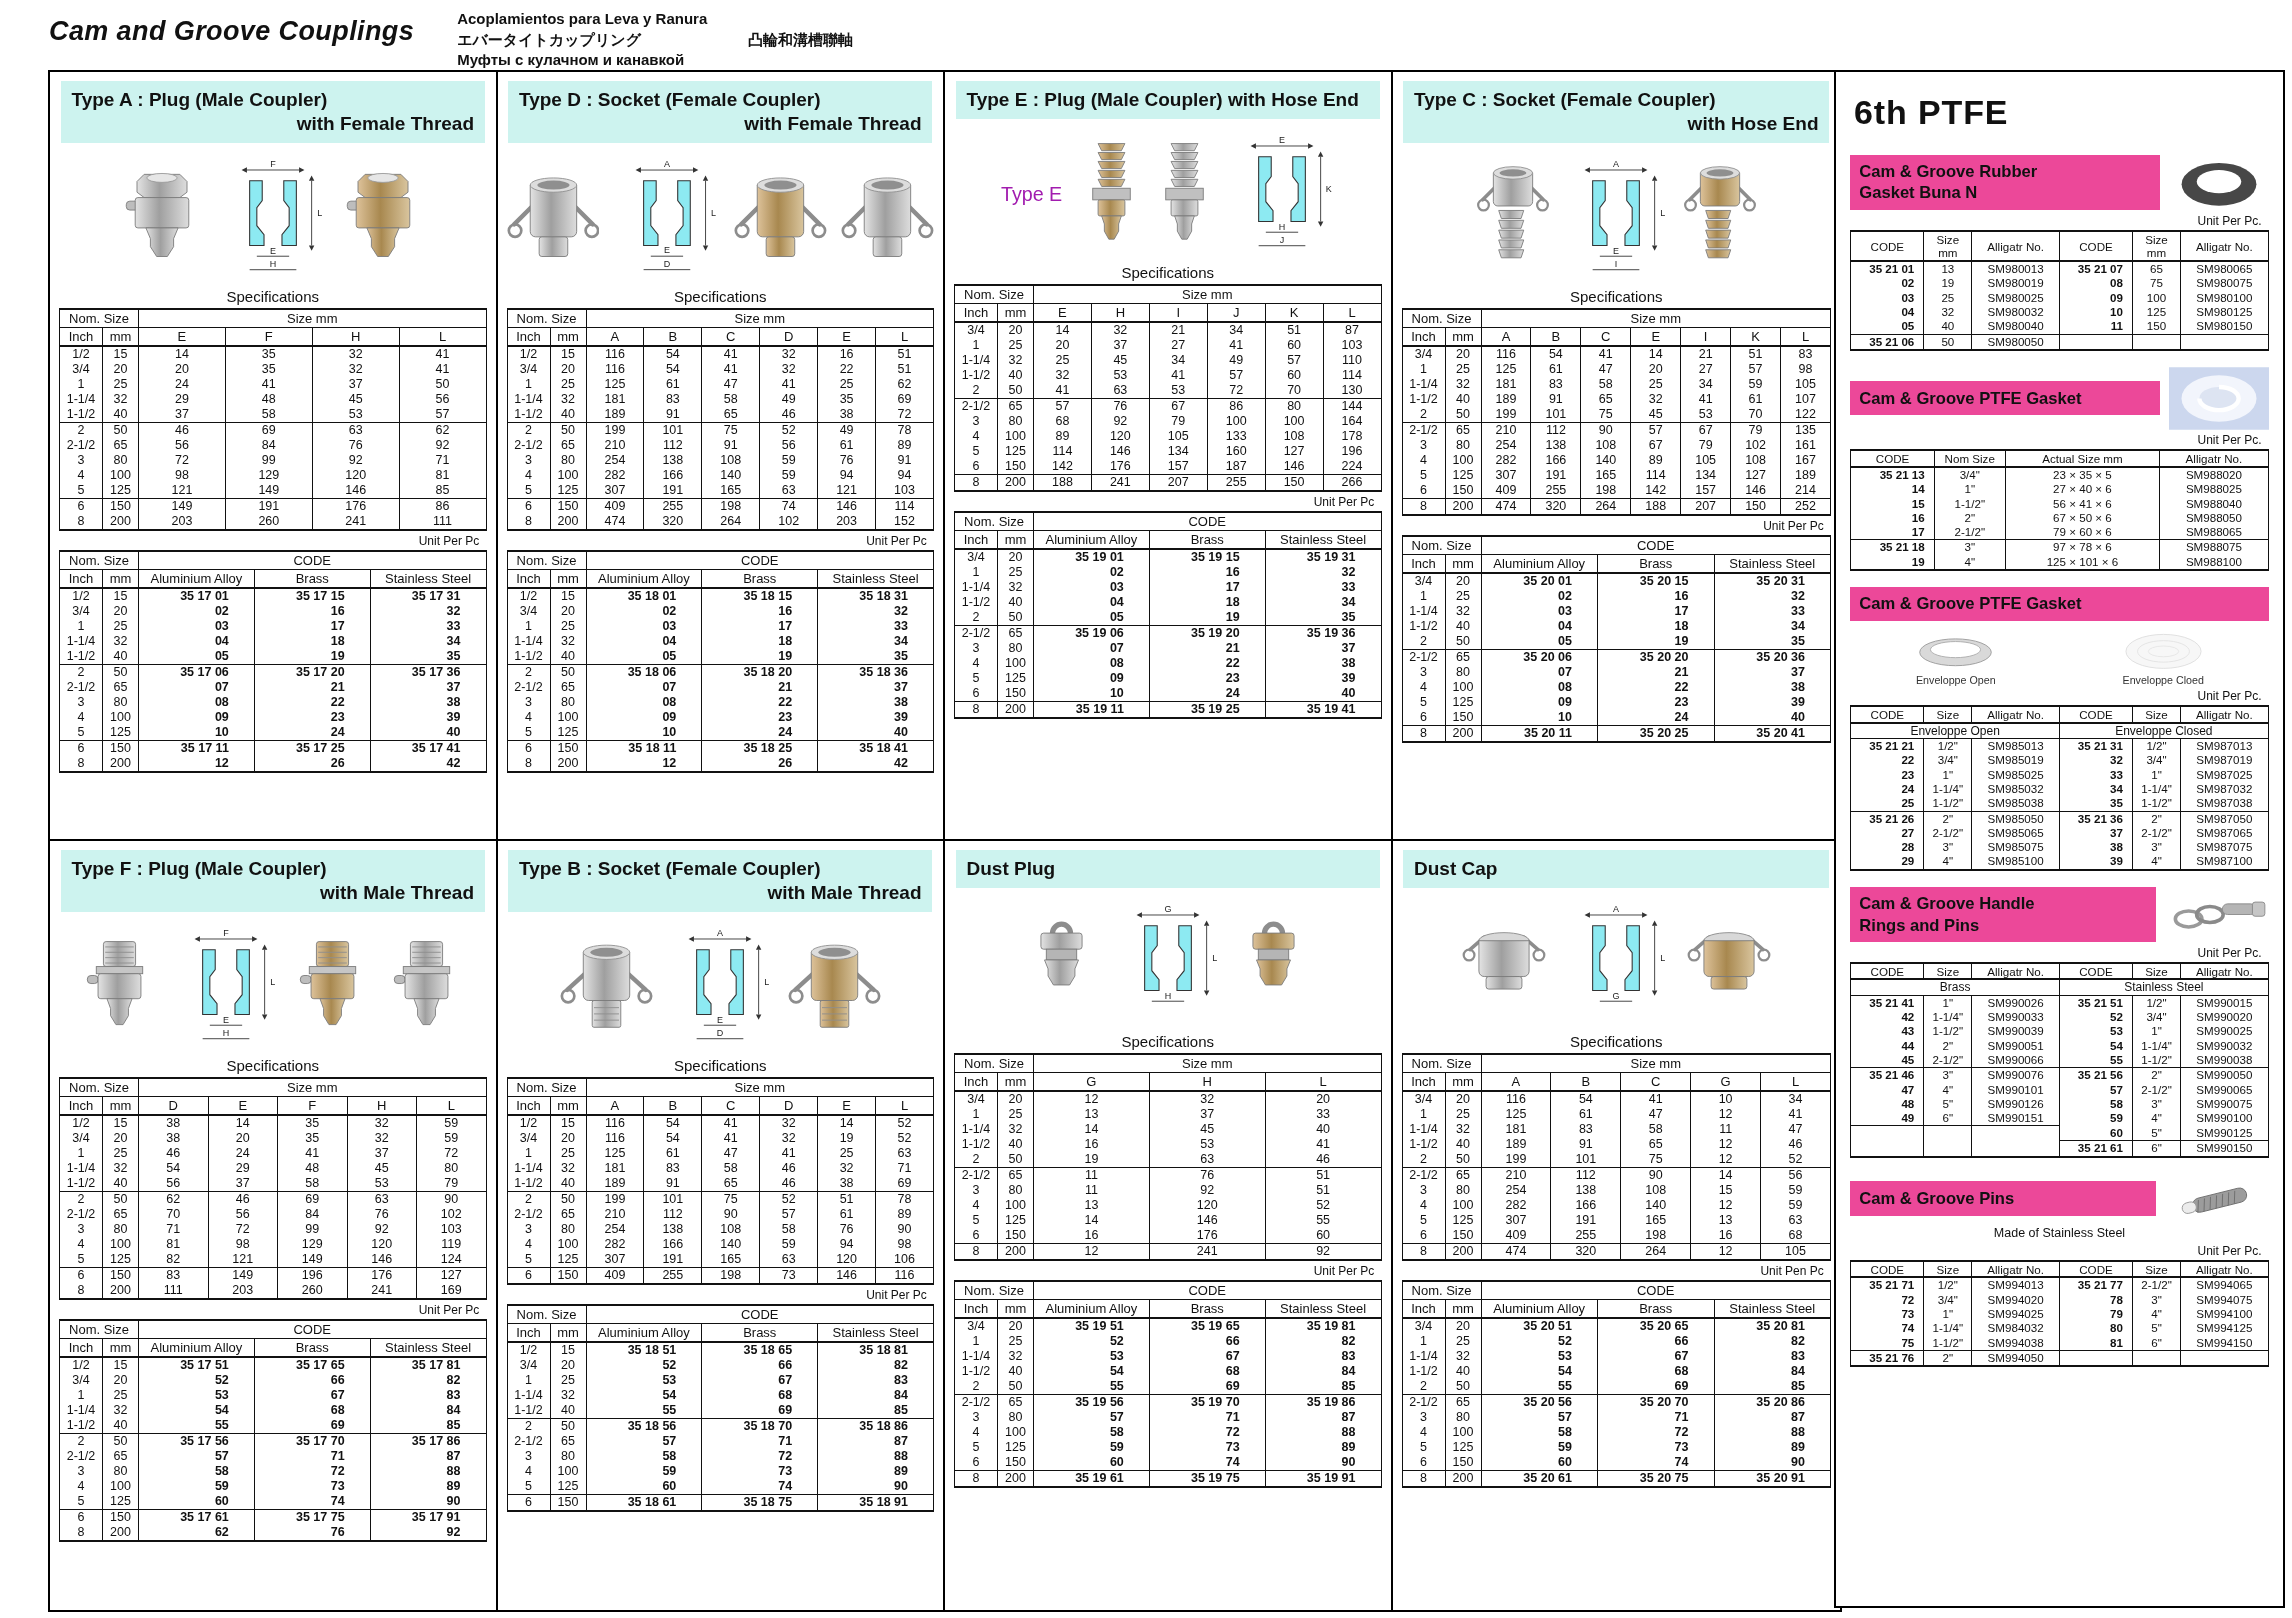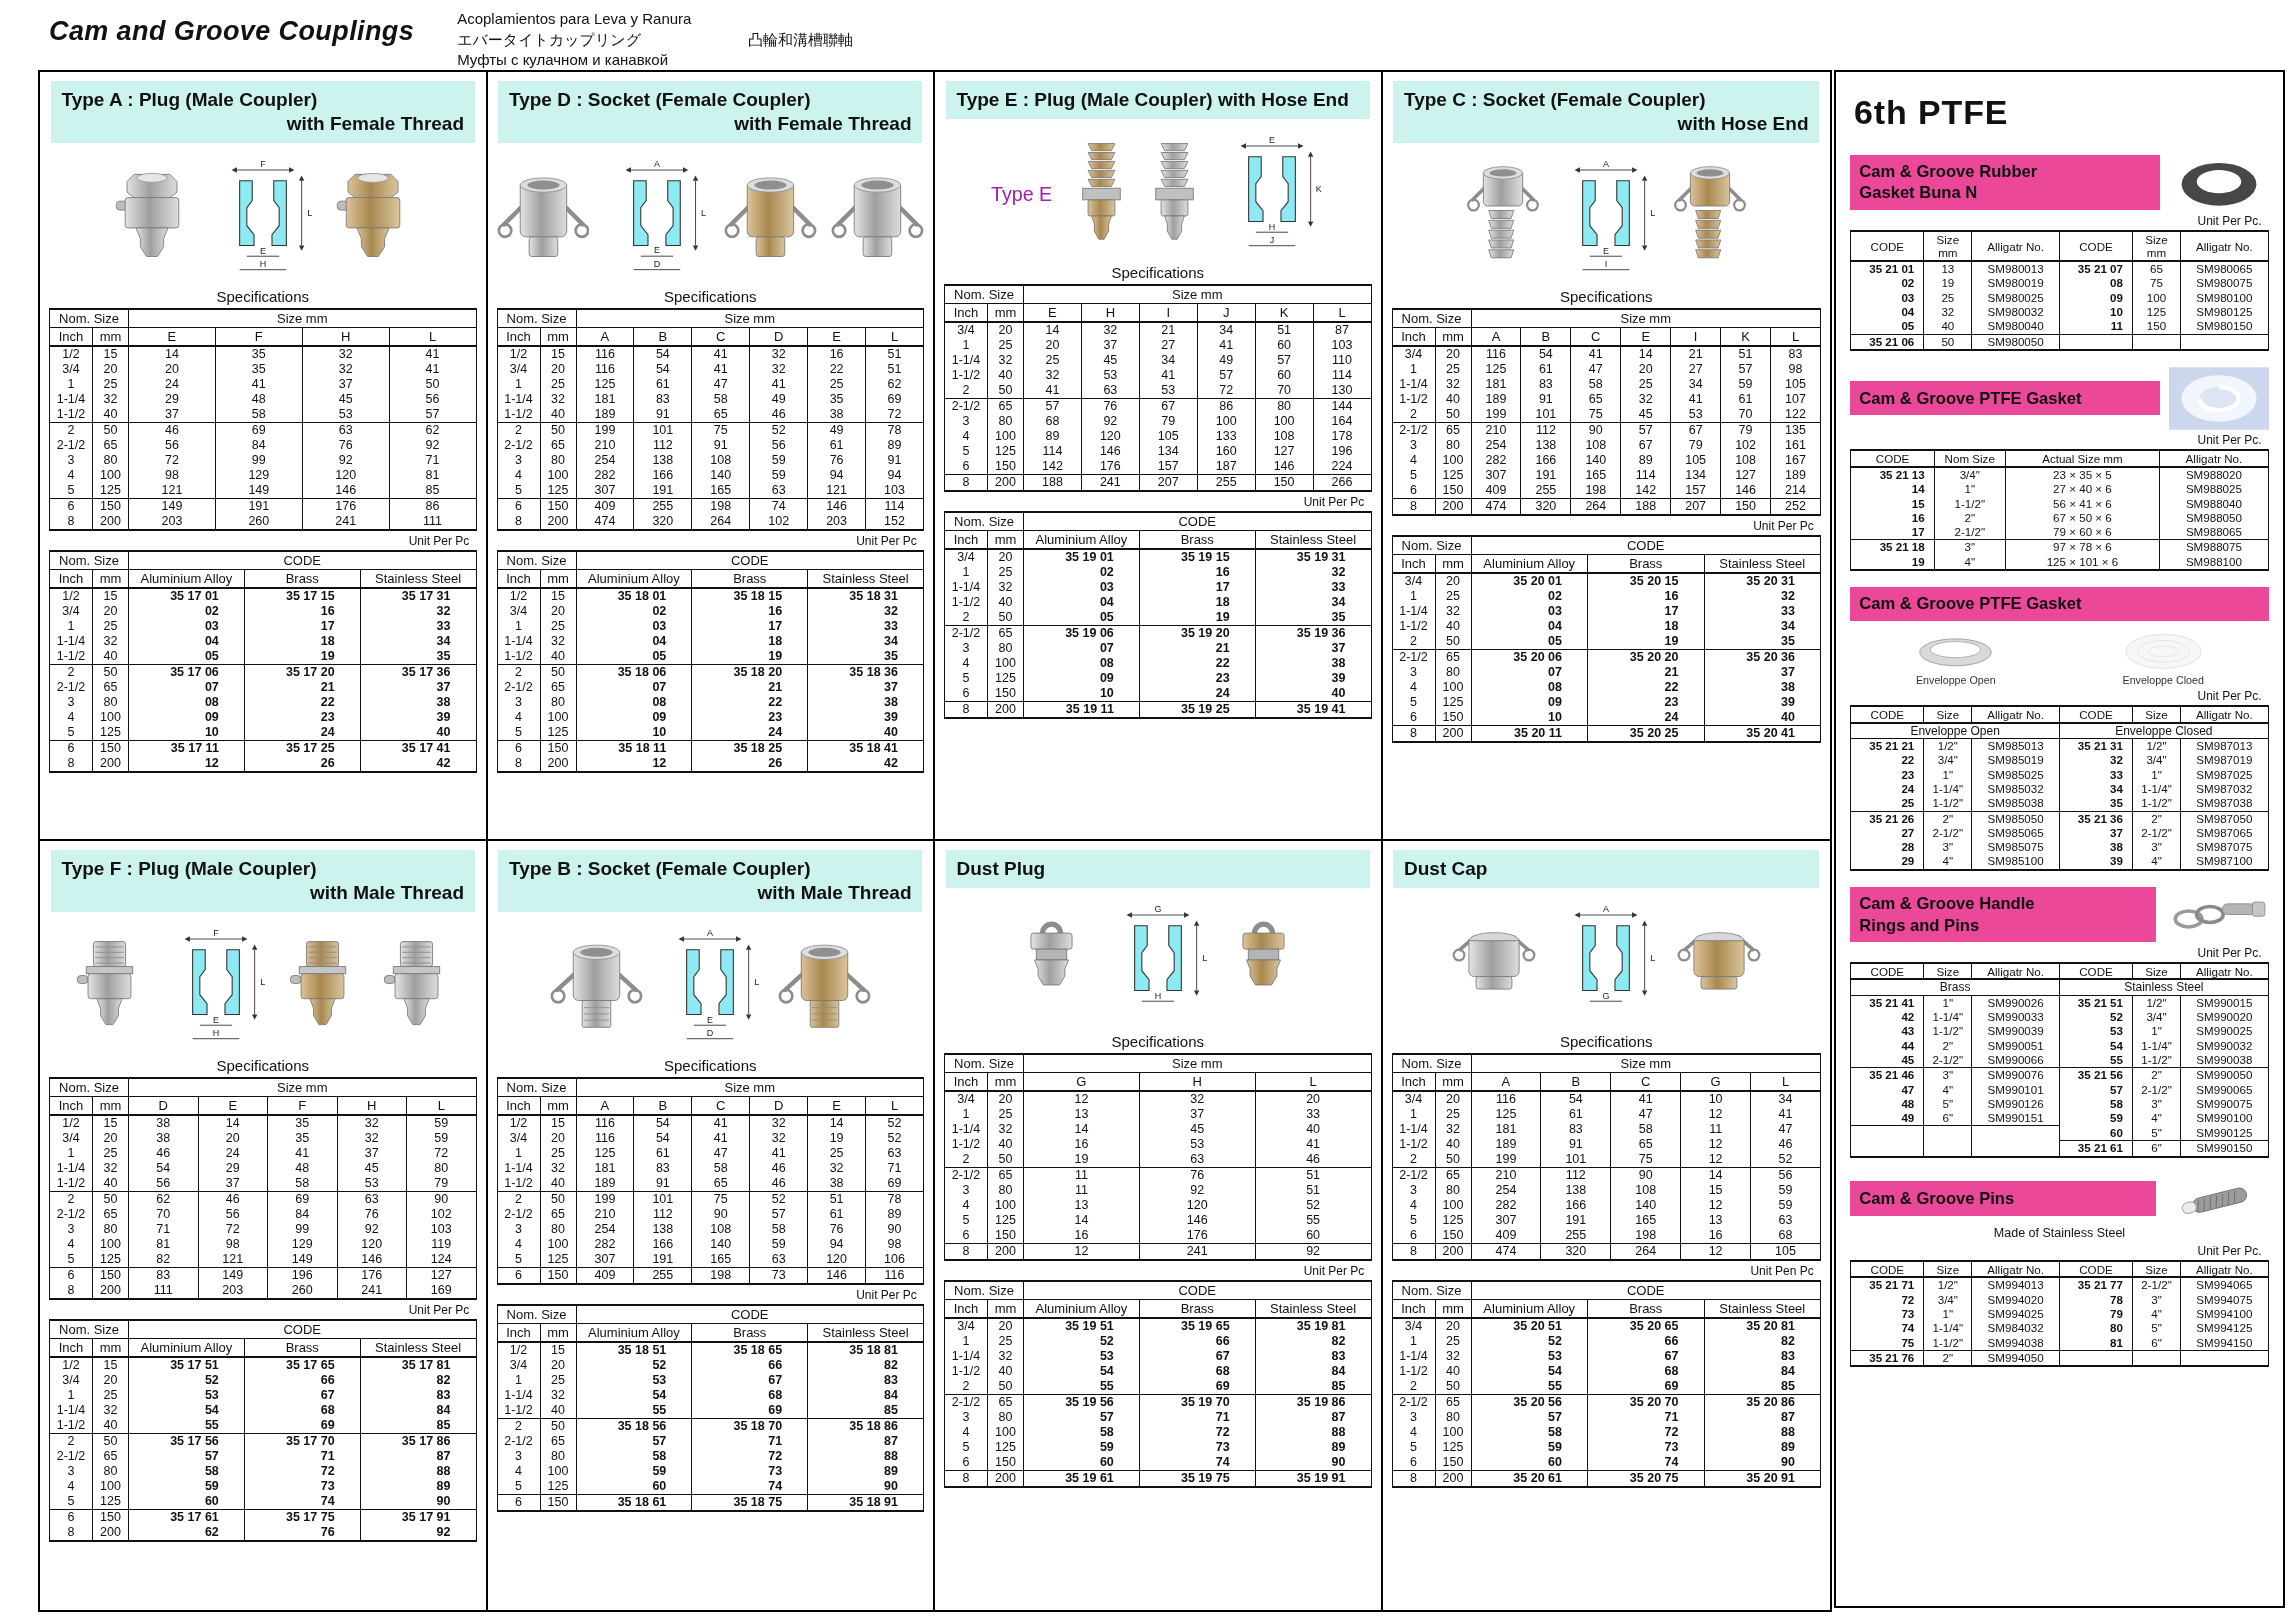--- a/index.html
+++ b/index.html
@@ -1,21 +1,21 @@
 <!DOCTYPE html>
 <html style="font-size:14.3px"><head>
 <meta charset="utf-8">
 <style>
   html,body{margin:0;padding:0;background:#fff;}
   body{width:2293px;height:1618px;position:relative;font-family:"Liberation Sans",sans-serif;color:#111;}
   .pageheader{position:absolute;top:9px;left:49px;display:flex;gap:43px;align-items:flex-start;}
   .pagetitle{font-style:italic;font-weight:bold;font-size:27px;margin-top:7.2px;letter-spacing:0.4px;}
-  .trans{font-size:15px;line-height:20.6px;}
+  .trans{font-size:15px;line-height:20.6px;font-weight:bold;}
   .trans .zh{margin-left:107px;}
-  .panels{position:absolute;left:38px;top:70px;width:1790px;height:1538px;border:2.7px solid #000;display:grid;grid-template-columns:repeat(4,1fr);grid-template-rows:1fr 1fr;background:#fff;}
+  .panels{position:absolute;left:48px;top:70px;width:1790px;height:1538px;border:2.7px solid #000;display:grid;grid-template-columns:repeat(4,1fr);grid-template-rows:1fr 1fr;background:#fff;}
   .panel{border-right:2.7px solid #000;border-bottom:2.7px solid #000;padding:7.2px 9px 0;overflow:hidden;}
   .panel:nth-child(4n){border-right:none;}
   .panel:nth-child(n+5){border-bottom:none;}
   .ptitle{background:#cdf3ef;margin:1.8px 1.8px 7.2px;padding:7.2px 10.7px;font-weight:bold;font-size:19px;line-height:24px;}
   .ptitle .t2{text-align:right;}
   .figs{display:flex;align-items:center;justify-content:center;gap:14.3px;height:136px;margin-bottom:1.8px;}
   .figlabel{font-size:19.7px;color:#a21caf;margin-right:5.4px;}
   .caption{text-align:center;font-size:15px;margin:1.8px 0 2.7px;}
   .unit{text-align:right;font-size:12px;padding:3.6px 7.2px 1.8px;}
   table.ctable{width:100%;border-collapse:collapse;table-layout:fixed;border:0.9px solid #111;border-top:2.7px solid #111;border-bottom:2.7px solid #111;}

